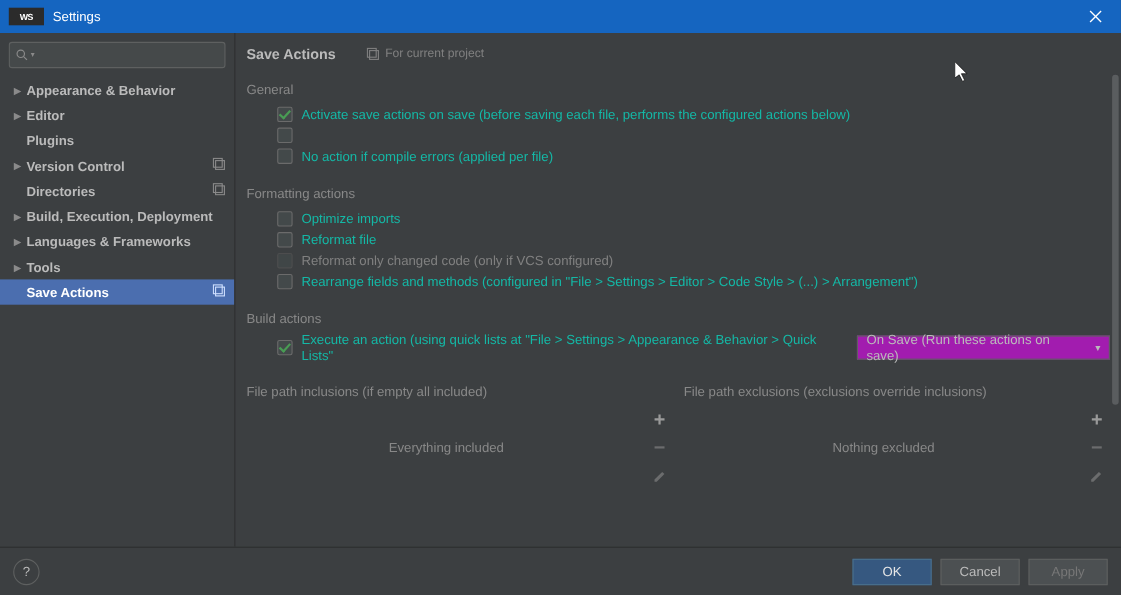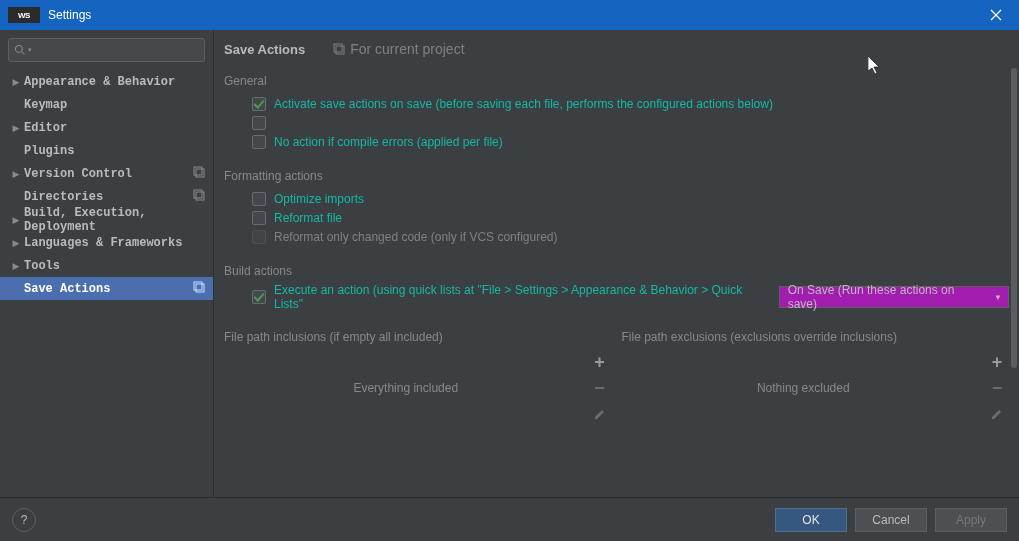--- a/index.html
+++ b/index.html
@@ -103,21 +103,20 @@
   .tree-item .arrow {
     width: 16px;
     color: #8a8a8a;
     font-size: 9px;
     text-align: center;
   }
   .tree-item .label {
     flex: 1;
     color: #bbbbbb;
     font-weight: 600;
-    font-family: Liberation Mono, monospace;
   }
   .tree-item.sub .label {
     font-weight: 600;
   }
   .tree-item.selected {
     background: #4b6eaf;
   }
   .tree-item.selected .label {
     color: #ffffff;
   }
@@ -139,23 +138,23 @@
     gap: 28px;
   }
   .main-header .crumb {
     font-weight: 700;
     color: #bbbbbb;
     font-size: 13px;
   }
   .main-header .scope-label {
     color: #808080;
     display: flex;
-    align-items: center;
+    align-items: flex-end;
     gap: 5px;
-    font-size: 14px;
+    font-size: 11px;
   }
   .main-header .scope-label svg { width: 12px; height: 12px; }
   .main-scroll {
     padding: 0 10px 10px 10px;
   }
   .section-label {
     color: #888888;
     font-size: 12px;
     margin-top: 6px;
     margin-bottom: 6px;
@@ -344,24 +343,20 @@
         </span>
         <span class="chev">▾</span>
         <input type="text" placeholder="" style="">
       </div>
     </div>
     <div class="tree">
       <div class="tree-item">
         <span class="arrow">▶</span>
         <span class="label">Appearance &amp; Behavior</span>
       </div>
-      <div class="tree-item sub">
-        <span class="arrow"></span>
-        <span class="label">Keymap</span>
-      </div>
       <div class="tree-item">
         <span class="arrow">▶</span>
         <span class="label">Editor</span>
       </div>
       <div class="tree-item sub">
         <span class="arrow"></span>
         <span class="label">Plugins</span>
       </div>
       <div class="tree-item">
         <span class="arrow">▶</span>
@@ -440,20 +435,24 @@
         <span class="chk"></span>
         <span class="chk-label">Optimize imports</span>
       </div>
       <div class="chk-row">
         <span class="chk"></span>
         <span class="chk-label">Reformat file</span>
       </div>
       <div class="chk-row disabled">
         <span class="chk disabled"></span>
         <span class="chk-label">Reformat only changed code (only if VCS configured)</span>
+      </div>
+      <div class="chk-row">
+        <span class="chk"></span>
+        <span class="chk-label">Rearrange fields and methods (configured in "File &gt; Settings &gt; Editor &gt; Code Style &gt; (...) &gt; Arrangement")</span>
       </div>
 
       <div class="section-label" style="margin-top:18px;">Build actions</div>
       <div class="chk-row" style="height:26px;">
         <span class="chk checked"></span>
         <span class="chk-label">Execute an action (using quick lists at "File &gt; Settings &gt; Appearance &amp; Behavior &gt; Quick Lists"</span>
         <div class="select" style="margin-left:4px;">
           <span>On Save (Run these actions on save)</span>
           <span class="tri">▼</span>
         </div>

